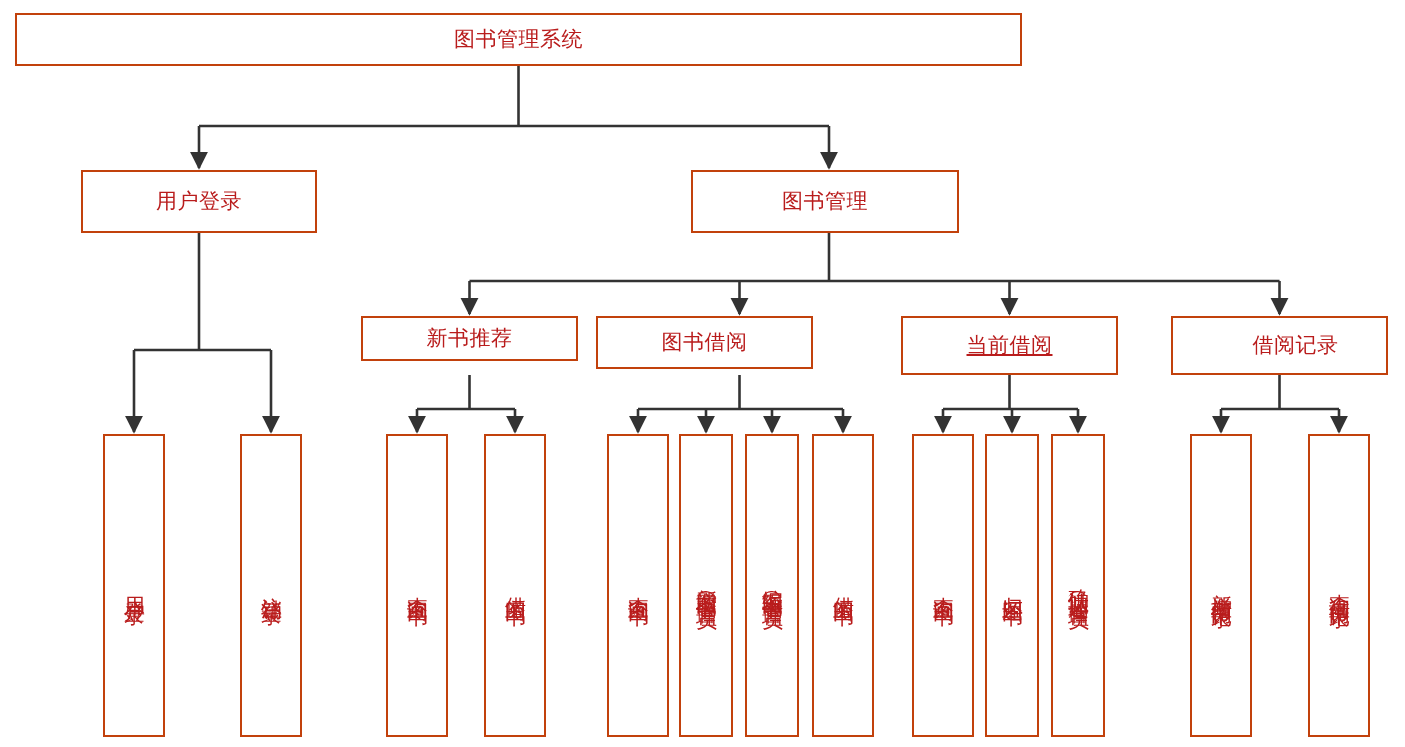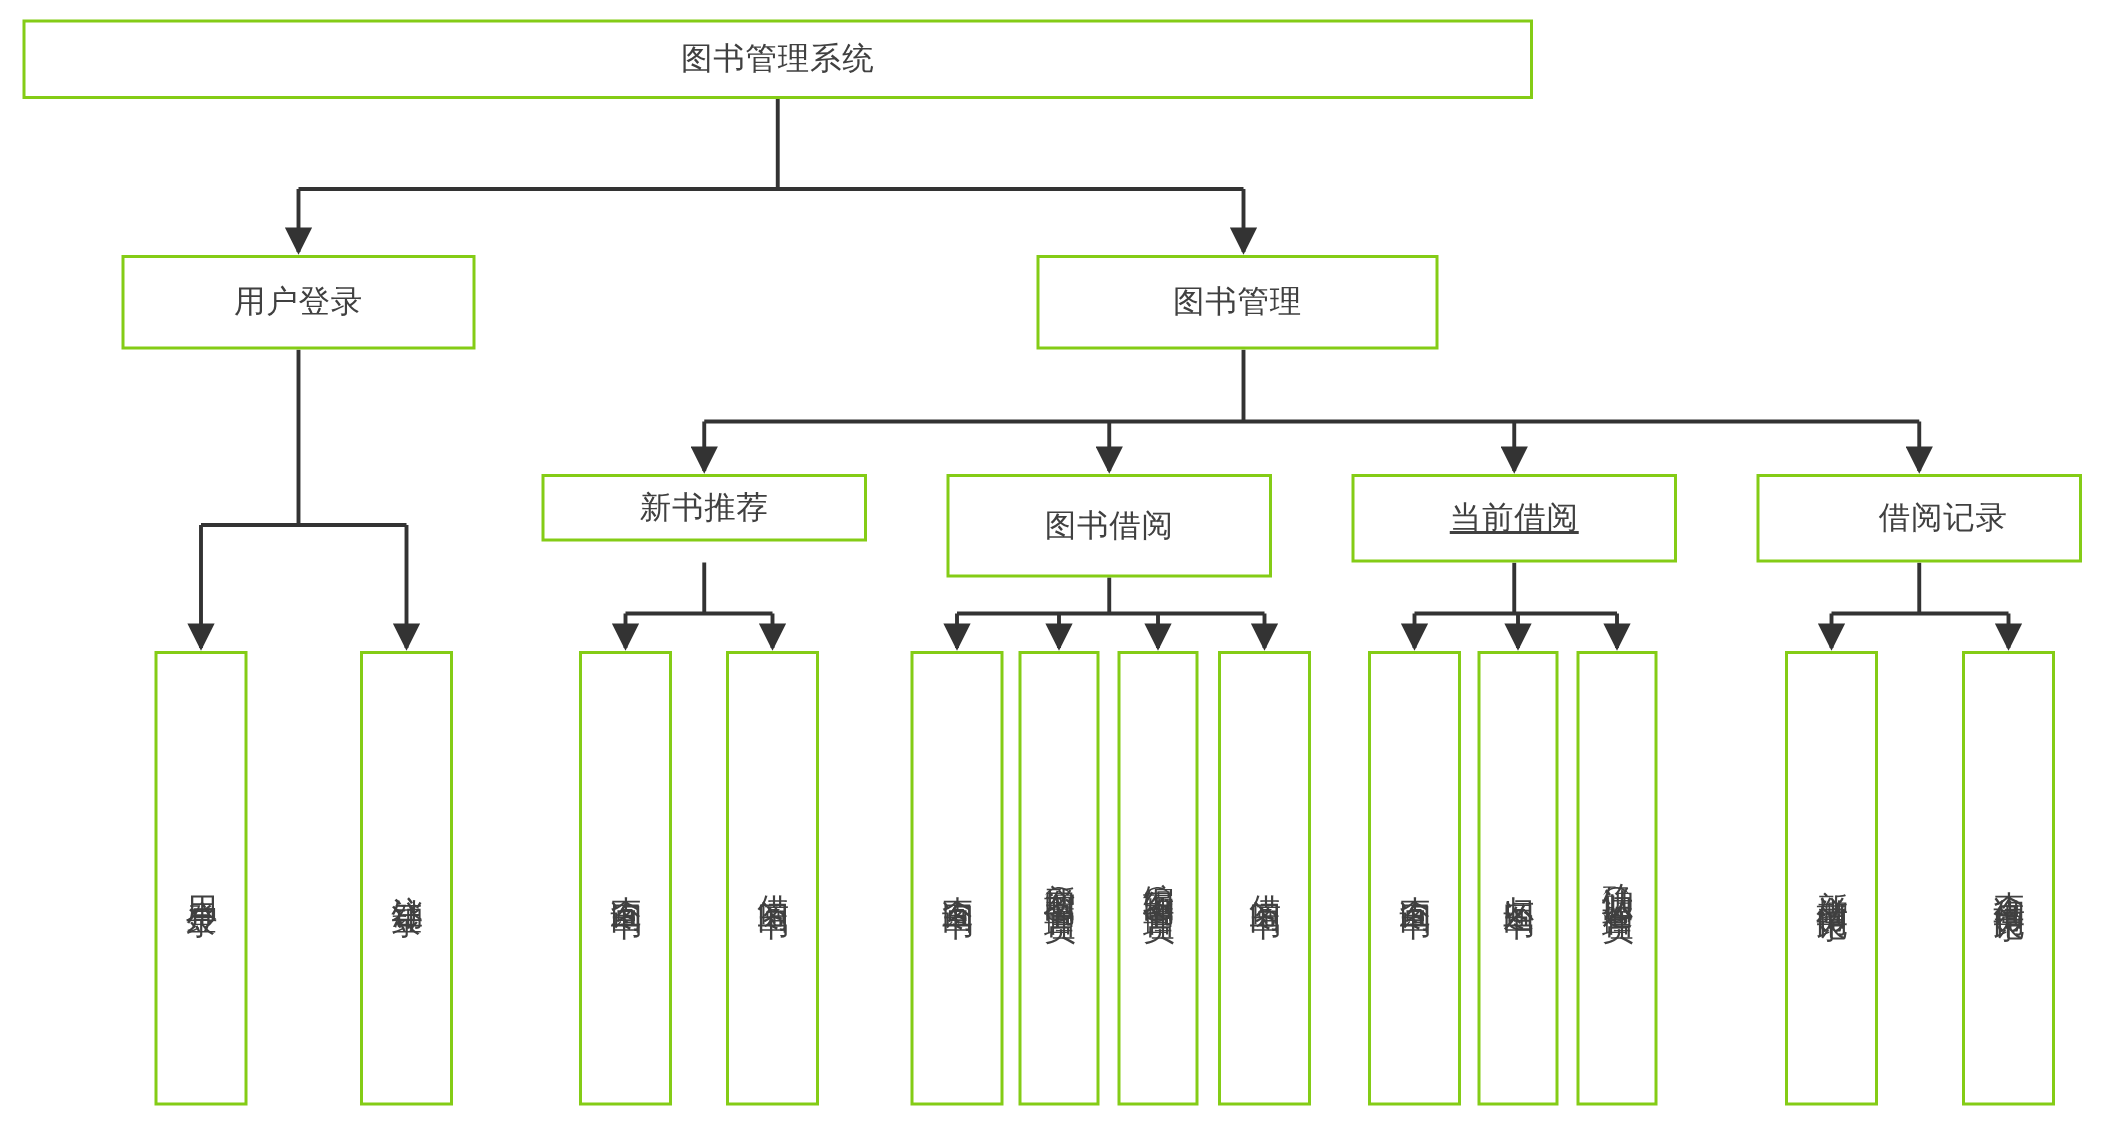--- a/index.html
+++ b/index.html
@@ -21,26 +21,26 @@
     position: absolute;
     left: 0;
     top: 0;
     width: 1405px;
     height: 747px;
     pointer-events: none;
   }
   .node {
     position: absolute;
     box-sizing: border-box;
-    border: 2px solid #84cc16;
+    border: 2px solid #c2410c;
     background: #ffffff;
     display: flex;
     align-items: center;
     justify-content: center;
-    color: #404040;
+    color: #b91c1c;
   }
   .node .label {
     text-align: center;
     line-height: 1.12;
     letter-spacing: 0.5px;
   }
   .node.horiz .label {
     writing-mode: horizontal-tb;
     font-size: 21px;
   }
@@ -120,21 +120,21 @@
       </div>
       <div class="node horiz" style="left: 81px; top: 170px; width: 236px; height: 63px;">
         <span class="label">用户登录</span>
       </div>
       <div class="node horiz" style="left: 691px; top: 170px; width: 268px; height: 63px;">
         <span class="label">图书管理</span>
       </div>
       <div class="node horiz" style="left: 361px; top: 316px; width: 217px; height: 45px;">
         <span class="label">新书推荐</span>
       </div>
-      <div class="node horiz" style="left: 631px; top: 316px; width: 217px; height: 69px;">
+      <div class="node horiz" style="left: 596px; top: 316px; width: 217px; height: 53px;">
         <span class="label">图书借阅</span>
       </div>
       <div class="node horiz" style="left: 901px; top: 316px; width: 217px; height: 59px; text-decoration: underline;">
         <span class="label">当前借阅</span>
       </div>
       <div class="node horiz" style="left: 1171px; top: 316px; width: 217px; height: 59px; padding-left: 32px;">
         <span class="label">借阅记录</span>
       </div>
       <div class="node vert" style="left: 103px; top: 434px; width: 62px; height: 303px;">
         <span class="label">用户登录</span>

